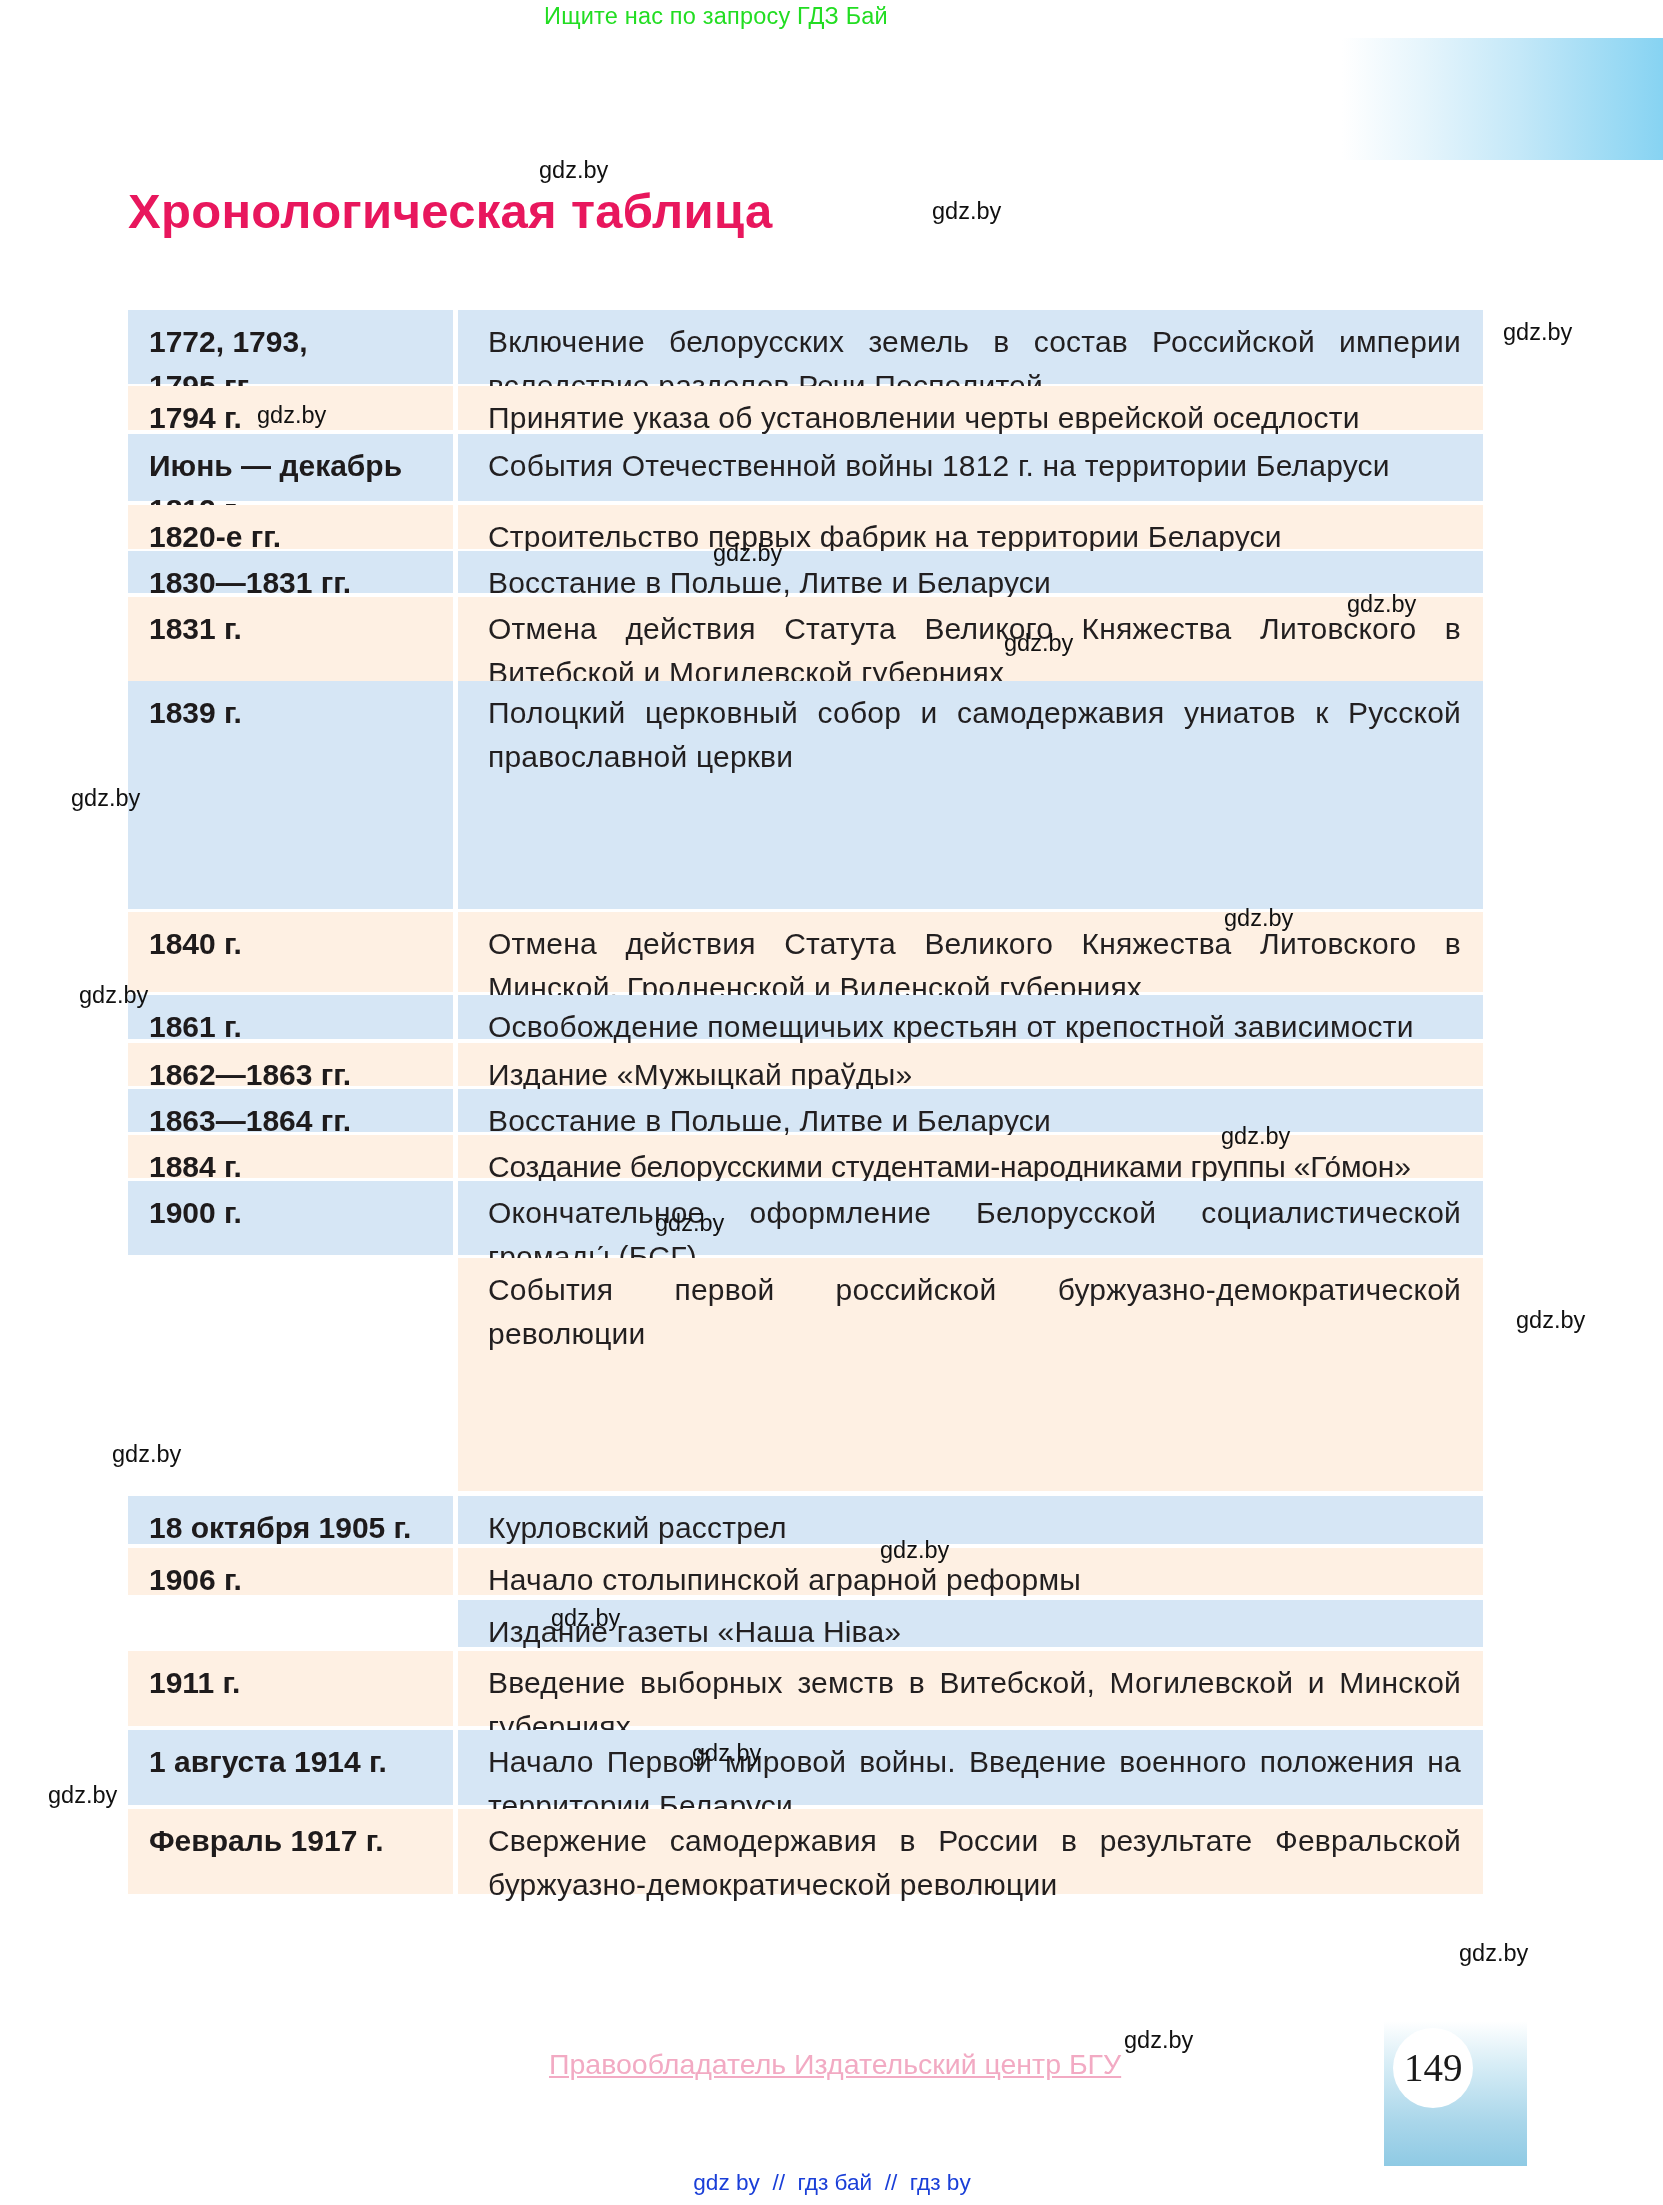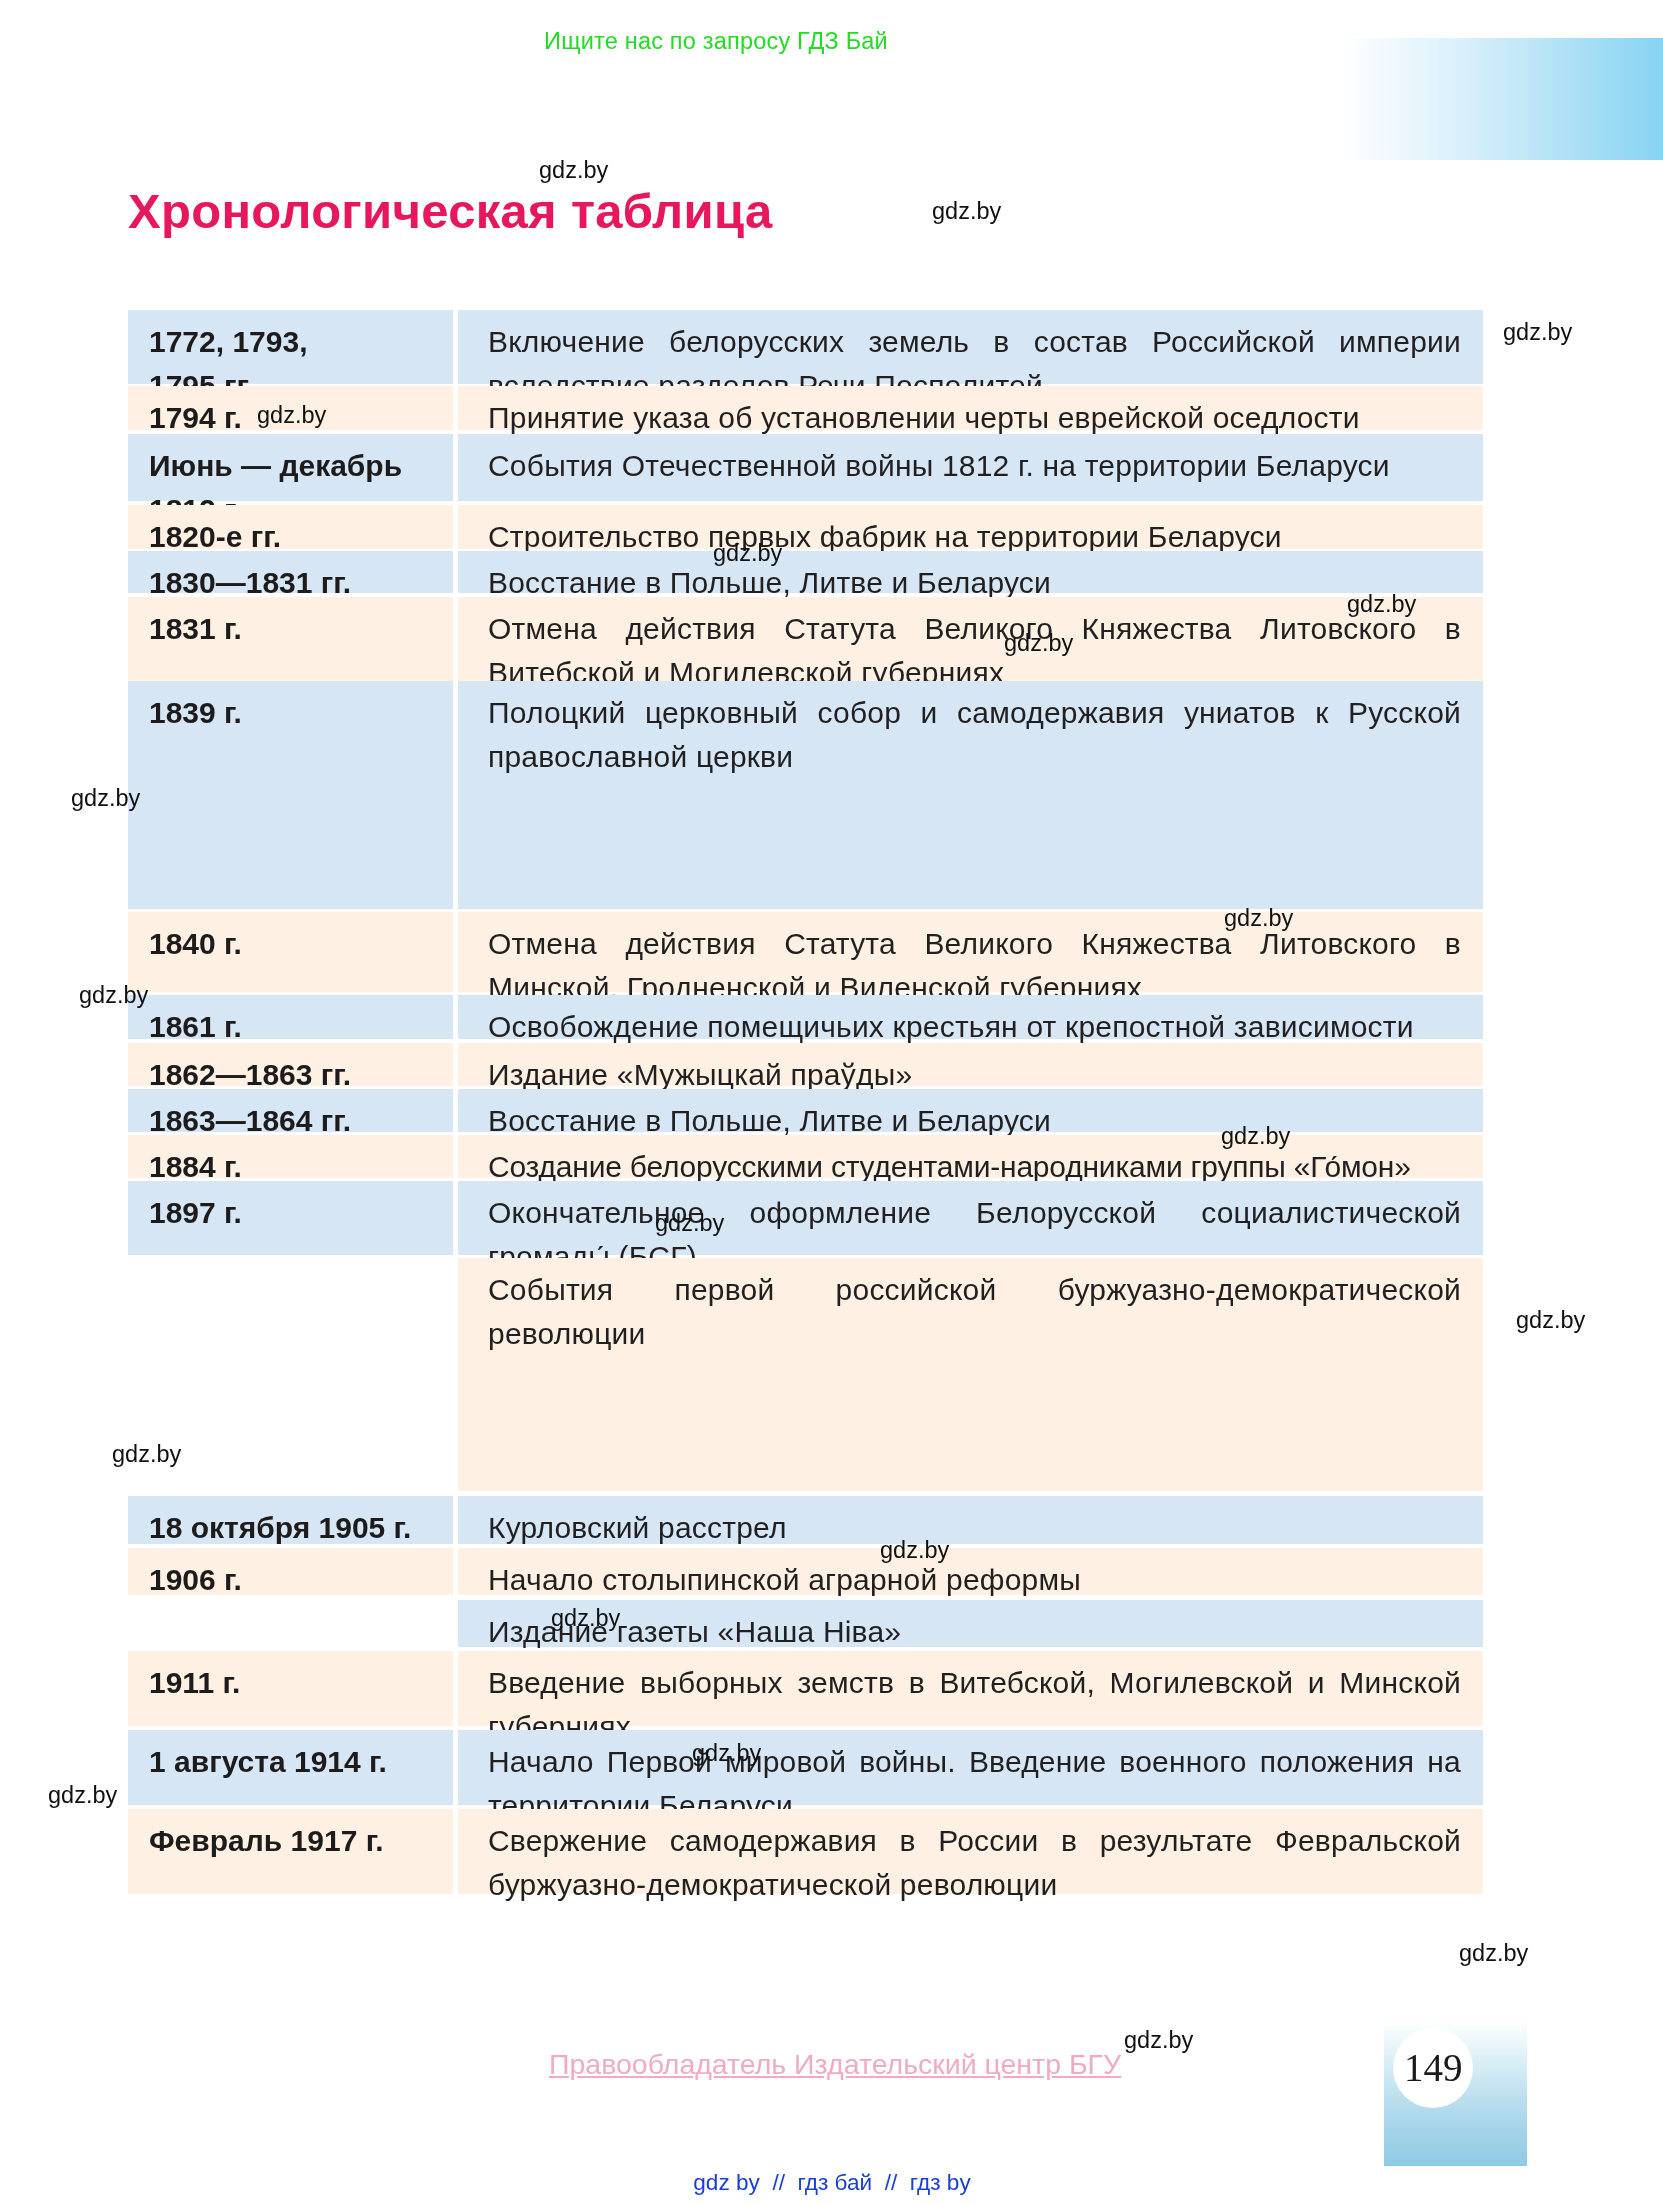--- a/index.html
+++ b/index.html
@@ -5,21 +5,21 @@
   html, body { margin: 0; padding: 0; }
   body {
     width: 1664px; height: 2205px; position: relative; overflow: hidden;
     background: #ffffff;
     font-family: "Liberation Sans", "DejaVu Sans", sans-serif;
     color: #1e1b1c;
   }
   .abs { position: absolute; }
   .top-banner {
     left: 0; top: 3.4px; width: 1432px; text-align: center;
-    font-size: 23.5px; color: #22dd22; letter-spacing: 0.2px; margin-top: 25px;
+    font-size: 23.5px; color: #22dd22; letter-spacing: 0.2px;
   }
   .corner-gradient {
     left: 1342px; top: 38px; width: 322px; height: 122px;
     background: linear-gradient(to right, #ffffff 0%, #e6f5fc 25%, #c4e8f8 55%, #86d3f2 100%);
   }
   .page-title {
     left: 128px; top: 183px; font-size: 49px; font-weight: bold;
     color: #e8175d; letter-spacing: 0.3px; white-space: nowrap;
   }
   .chrono-table {
@@ -127,21 +127,21 @@
   </div>
   <div class="trow blue" style="top:779px;height:43px">
     <div class="cell-date">1863—1864 гг.</div>
     <div class="cell-event">Восстание в Польше, Литве и Беларуси</div>
   </div>
   <div class="trow peach" style="top:825px;height:43px">
     <div class="cell-date">1884 г.</div>
     <div class="cell-event" style="letter-spacing:-0.2px">Создание белорусскими студентами-народниками группы «Го́мон»</div>
   </div>
   <div class="trow blue" style="top:871px;height:74px">
-    <div class="cell-date">1897 г.</div>
+    <div class="cell-date">1900 г.</div>
     <div class="cell-event">Окончательное оформление Белорусской социалистической громады́ (БСГ)</div>
   </div>
   <div class="trow peach" style="top:948px;height:233px">
     <div class="cell-event">События первой российской буржуазно-демократической революции</div>
   </div>
 </div>
 
 <div class="abs chrono-table">
   <div class="trow blue" style="top:1186px;height:48px">
     <div class="cell-date">18 октября 1905 г.</div>

